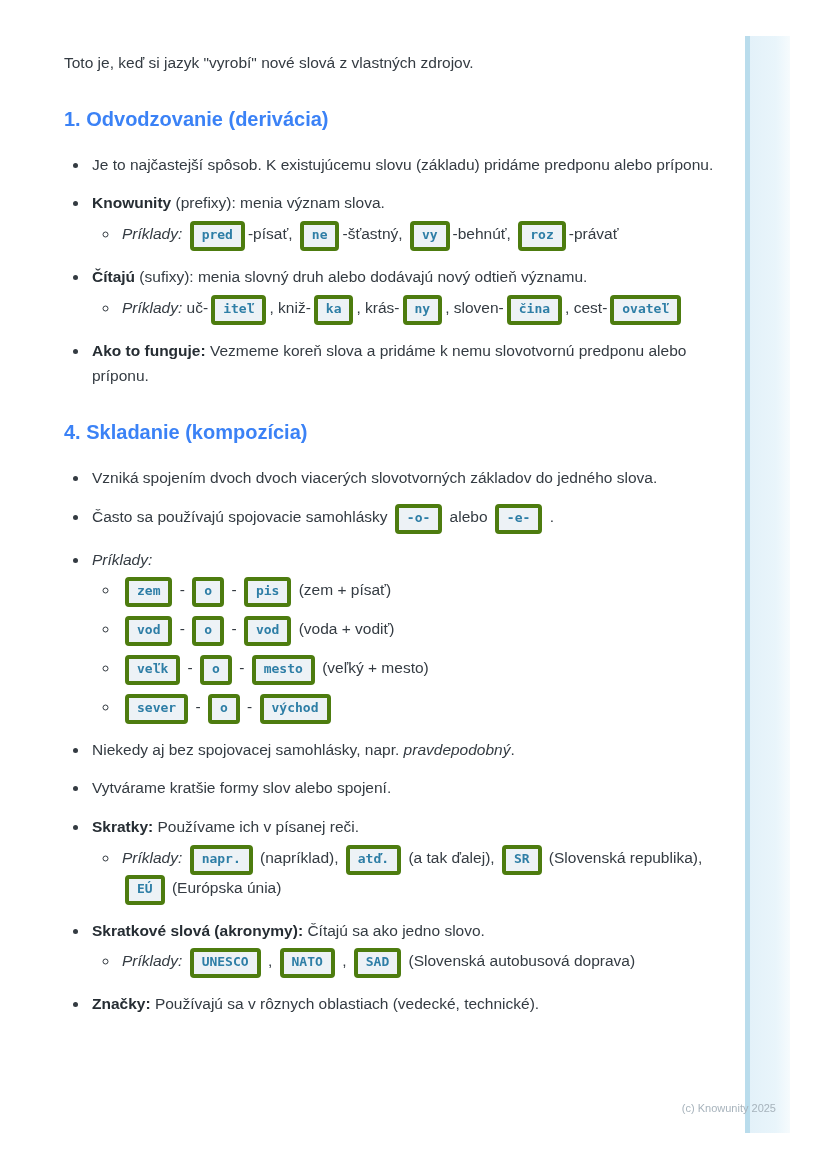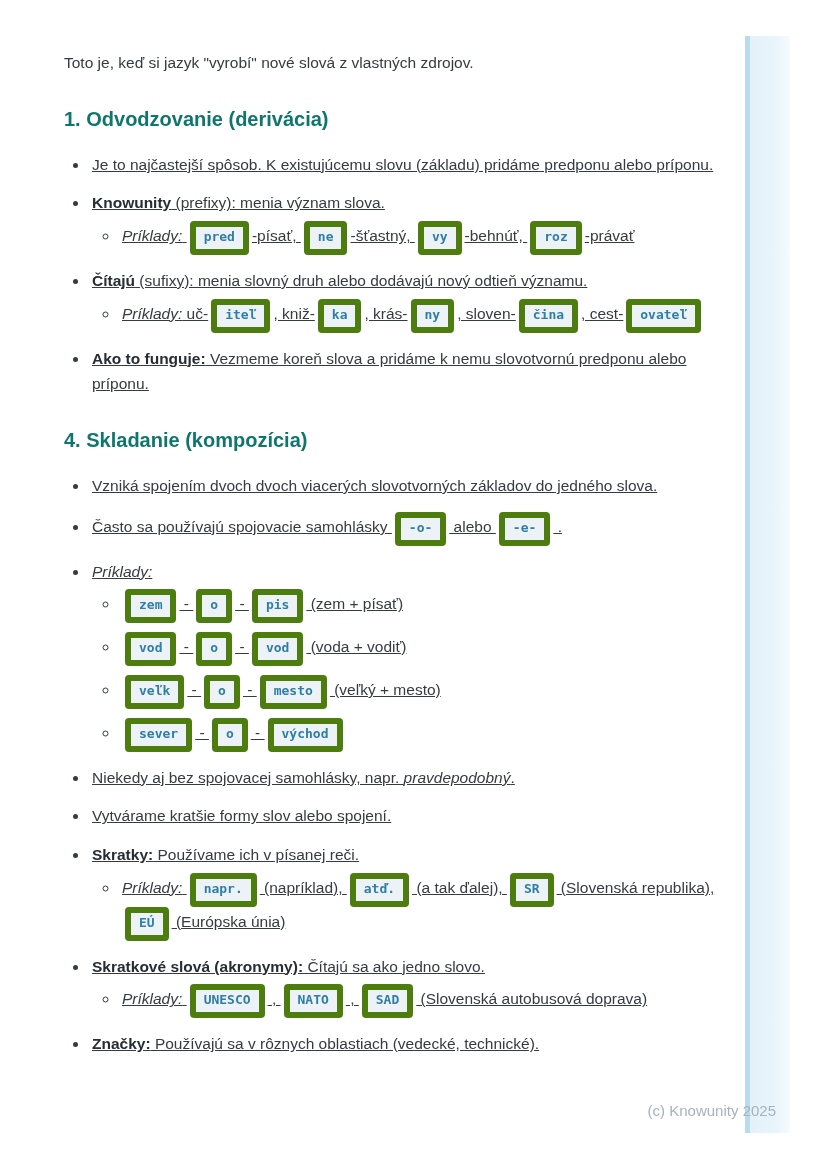--- a/index.html
+++ b/index.html
@@ -14,34 +14,34 @@
   #doc {
     position: absolute;
     left: 64px; top: 38px;
     width: 676px;
     font-size: 15.5px;
     line-height: 1.66;
     margin-top: 12px;
   }
   .para { margin: 0 0 6px 0; }
   .section-heading {
-    color: #0f766e;
+    color: #3b82f6;
     font-size: 20px;
     font-weight: 700;
     margin: 30px 0 20px 0;
     line-height: 1.3;
   }
   ul.lvl1 { list-style: disc outside; margin: 0 0 4px 0; padding-left: 25px; }
-  ul.lvl1 > li { margin: 0 0 13px 0; padding-left: 3px; text-decoration: underline; }
+  ul.lvl1 > li { margin: 0 0 13px 0; padding-left: 3px; }
   ul.lvl2 { list-style: circle outside; margin: 5px 0 0 0; padding-left: 27px; }
   ul.lvl2 > li { margin: 0 0 9px 0; padding-left: 3px; }
   .chip {
     display: inline-block;
     background: #edf2f6;
-    border: 6px solid #4d7c0f;
+    border: 4px solid #4d7c0f;
     border-radius: 4px;
     padding: 1px 8px 2px 8px;
     margin: 0 3px;
     font-family: "DejaVu Sans Mono", monospace;
     font-size: 13px;
     font-weight: 700;
     color: #2e7ea6;
     line-height: 1.45;
     vertical-align: baseline;
     white-space: nowrap;
@@ -55,21 +55,21 @@
     width: 40px;
     height: 1097px;
     background: linear-gradient(to right, #e3f1f9 0%, #e9f5fb 65%, #f6fbfd 100%);
     border-left: 5px solid #b9dcec;
     z-index: 1;
   }
   #copyright {
     position: absolute;
     right: 52px;
     top: 1102px;
-    font-size: 15px;
+    font-size: 11px;
     color: #a7b3bc;
     z-index: 2;
     white-space: nowrap;
   }
 </style>
 </head>
 <body>
 
 <main id="doc">
     <p class="para">Toto je, keď si jazyk "vyrobí" nové slová z vlastných zdrojov.</p>

